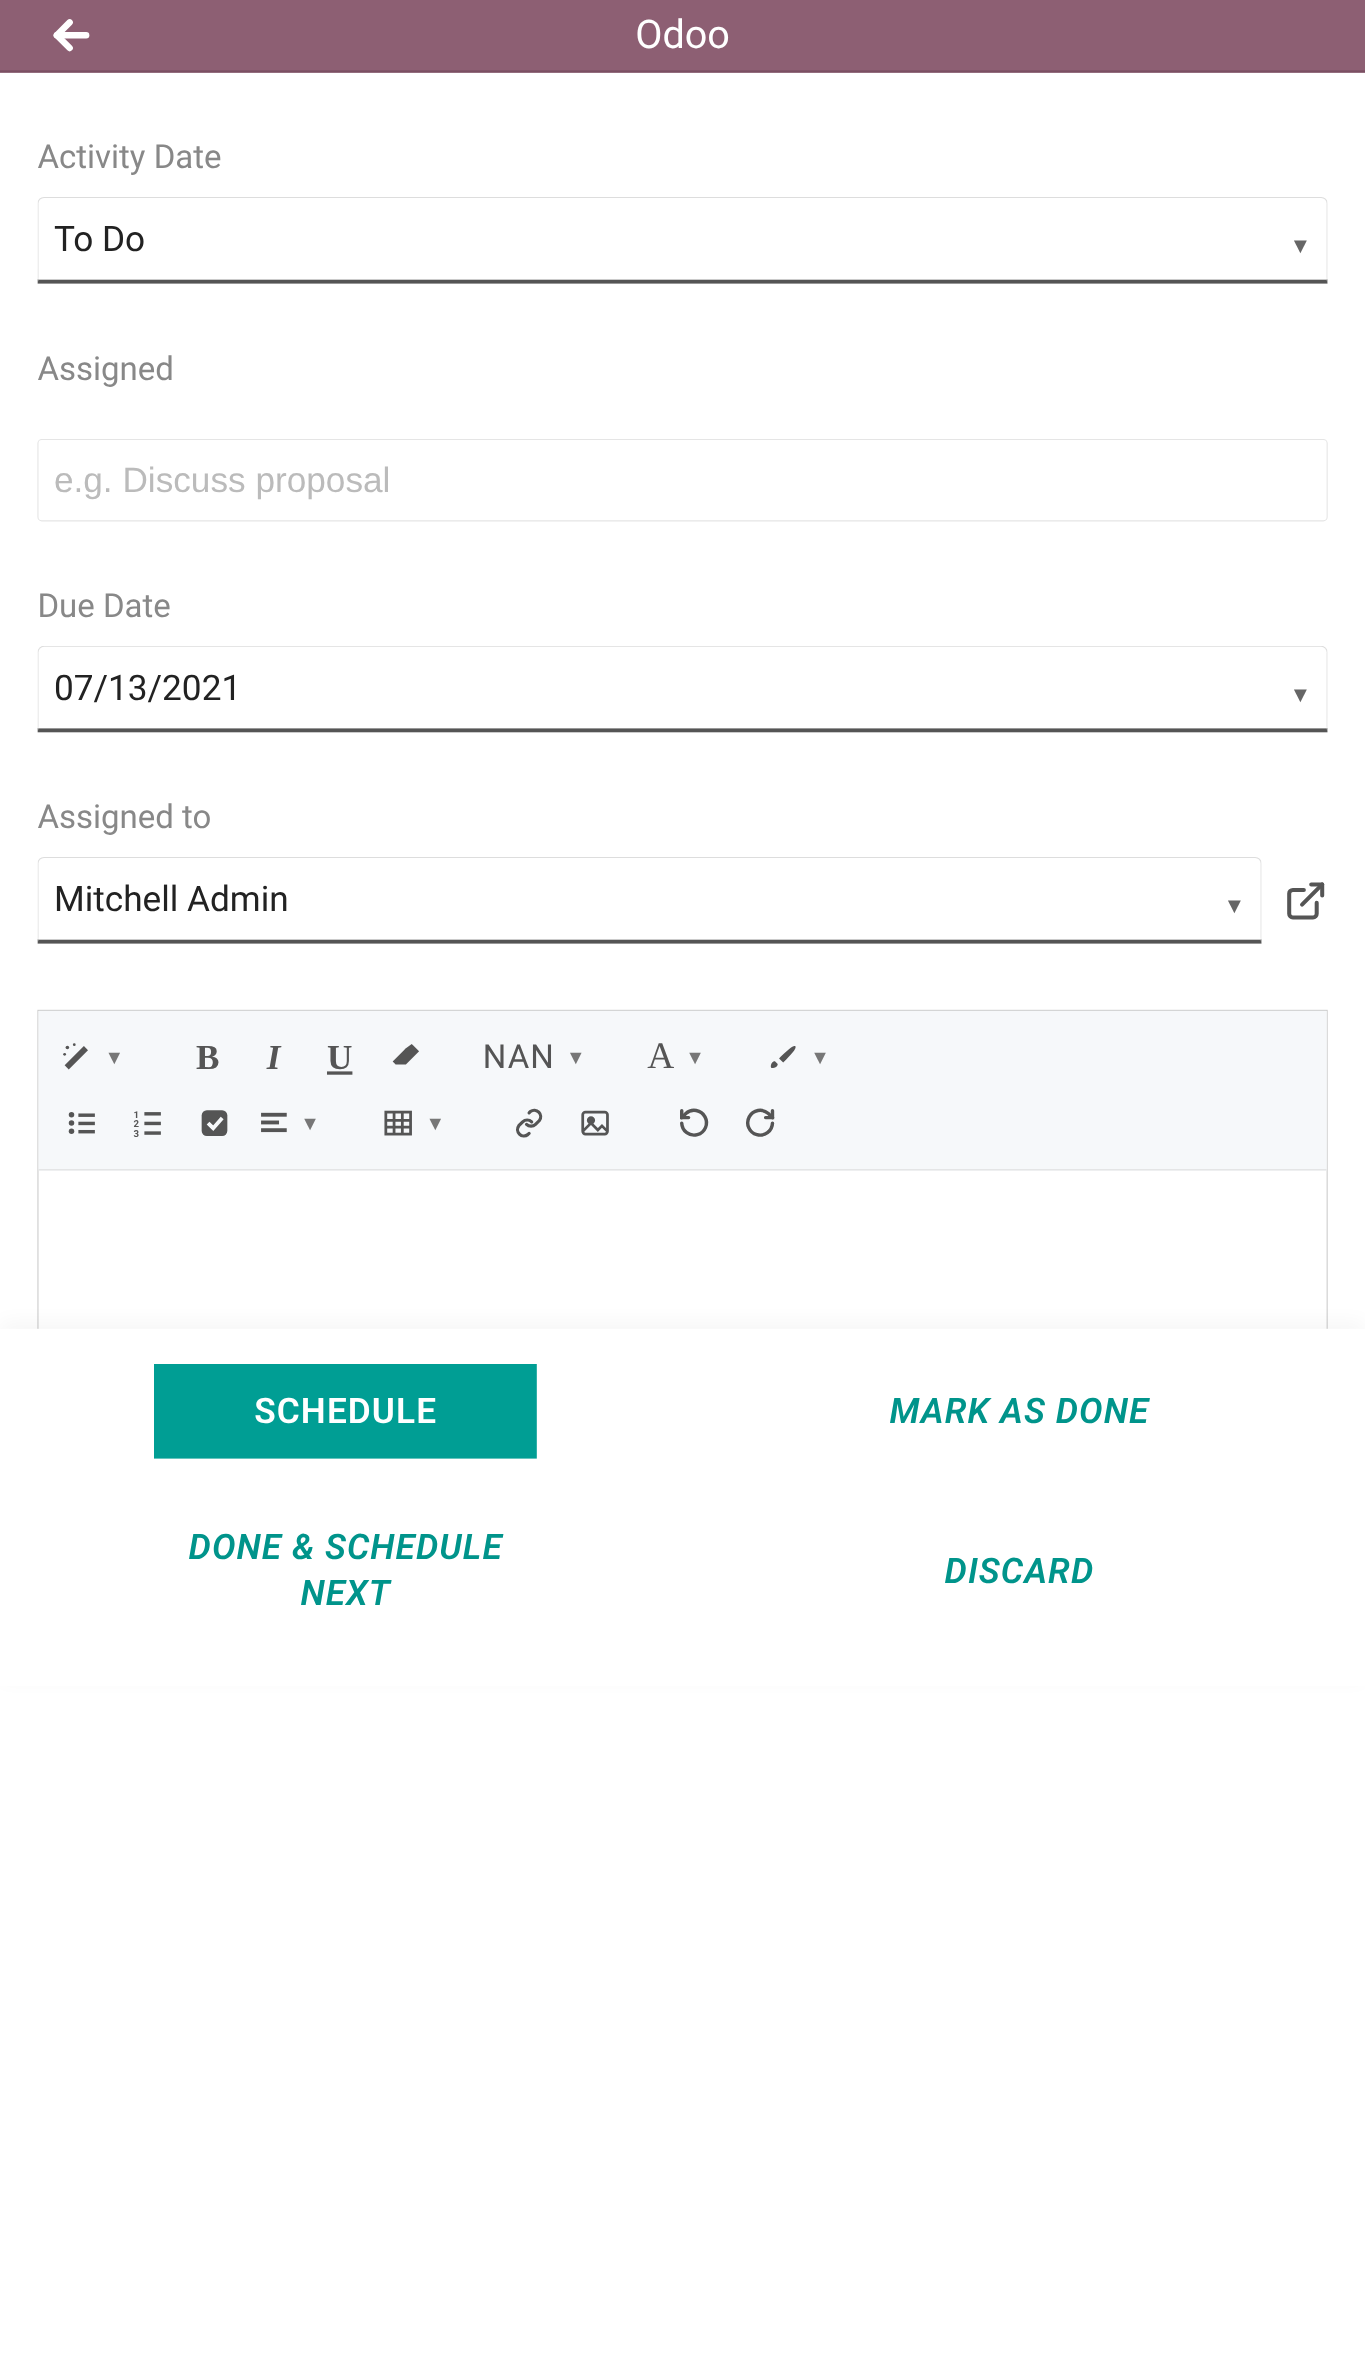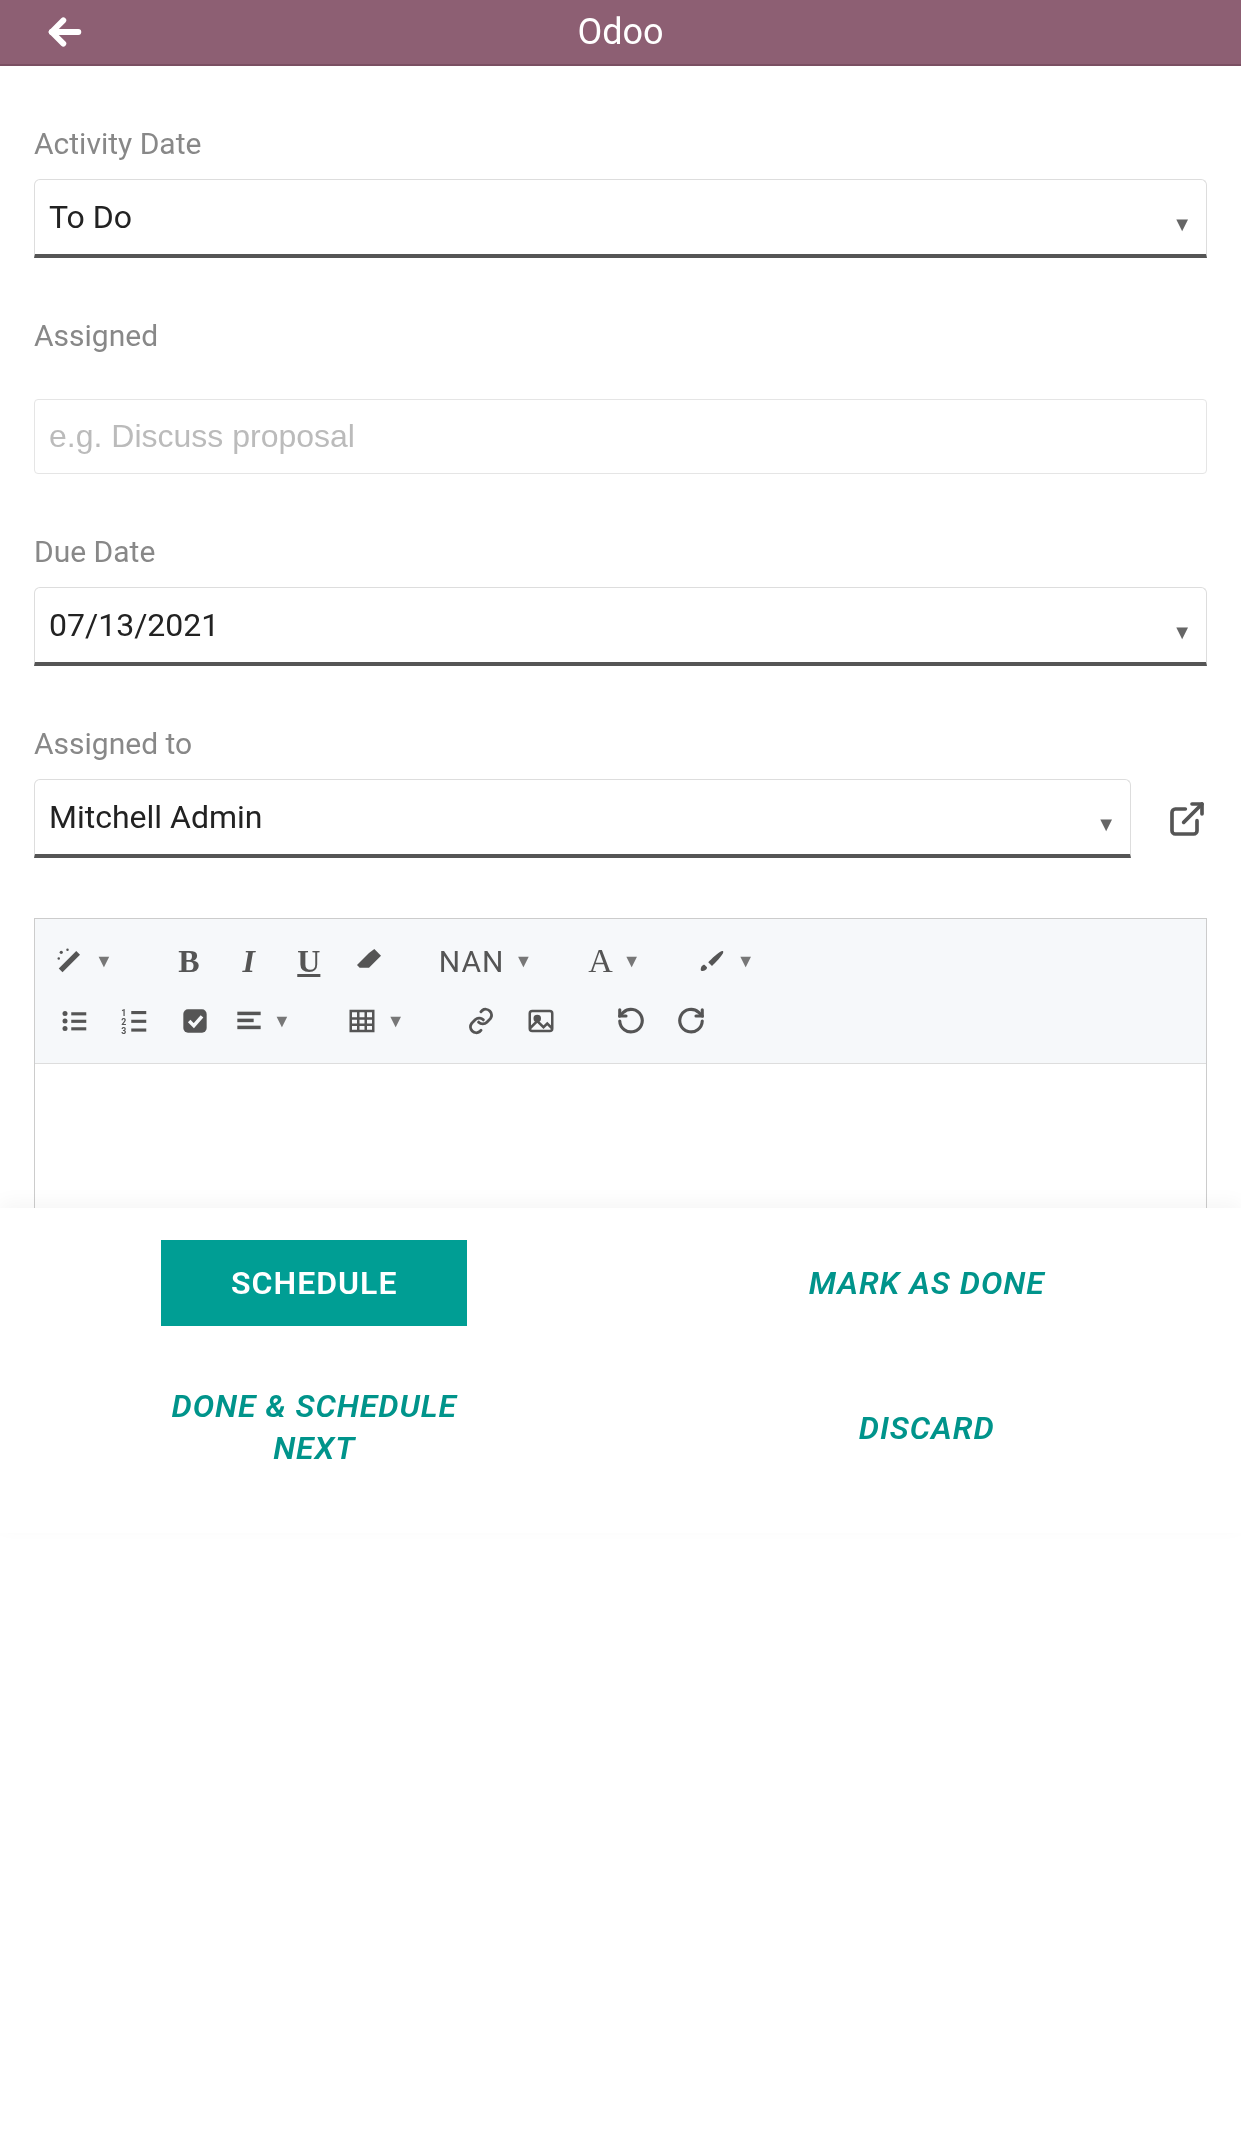--- a/index.html
+++ b/index.html
@@ -68,21 +68,21 @@
     font-size: 32px;
     color: #222;
     outline: none;
     margin-top: 28px;
   }
   .text-input::placeholder { color: #bbb; }
 
   .assigned-row {
     display: flex;
     align-items: center;
-    gap: 36px;
+    gap: 20px;
   }
   .assigned-row .select-field { flex: 1; }
   .external-link {
     color: #555;
     cursor: pointer;
     display: flex;
     align-items: center;
   }
 
   .editor {
@@ -149,21 +149,21 @@
     cursor: pointer;
     text-align: center;
     padding: 24px 30px;
     display: inline-flex;
     align-items: center;
     justify-content: center;
   }
   .btn-primary {
     background: #009e94;
     color: #fff;
-    width: 306px;
+    width: 348px;
   }
   .btn-link {
     color: #00948b;
     background: transparent;
     font-style: italic;
   }
   .btn-multiline { line-height: 1.3; }
 
   svg { display: block; }
 </style>

